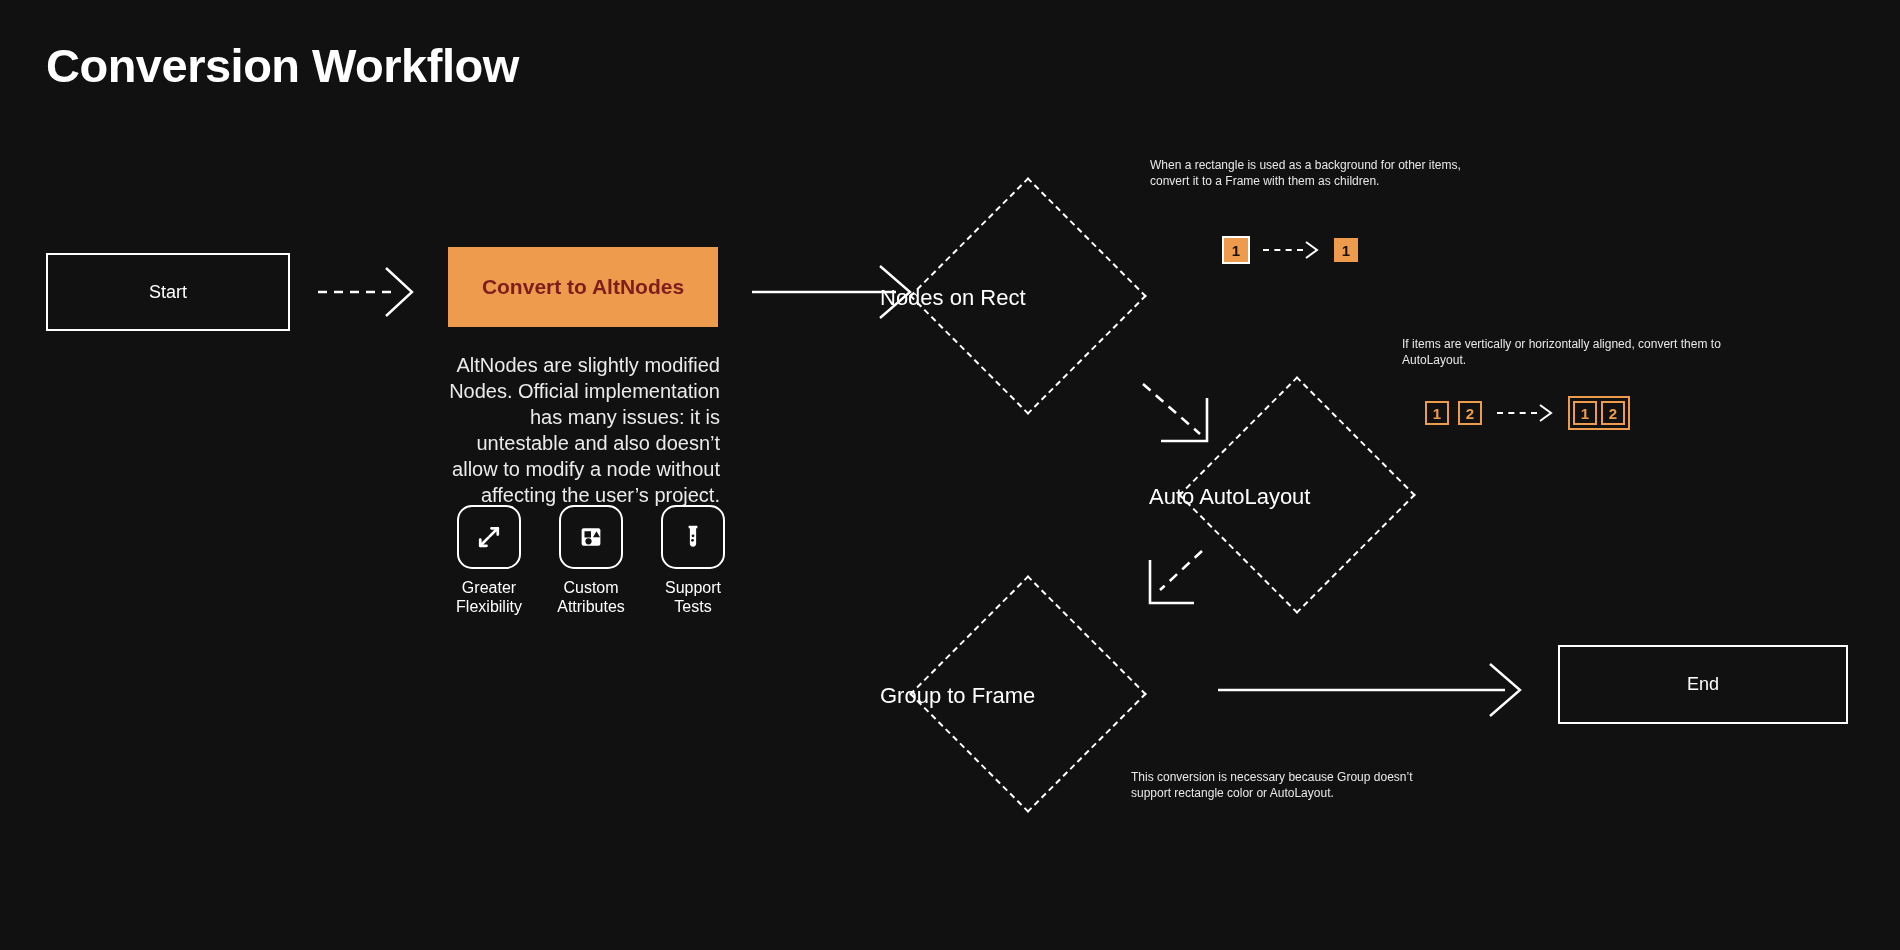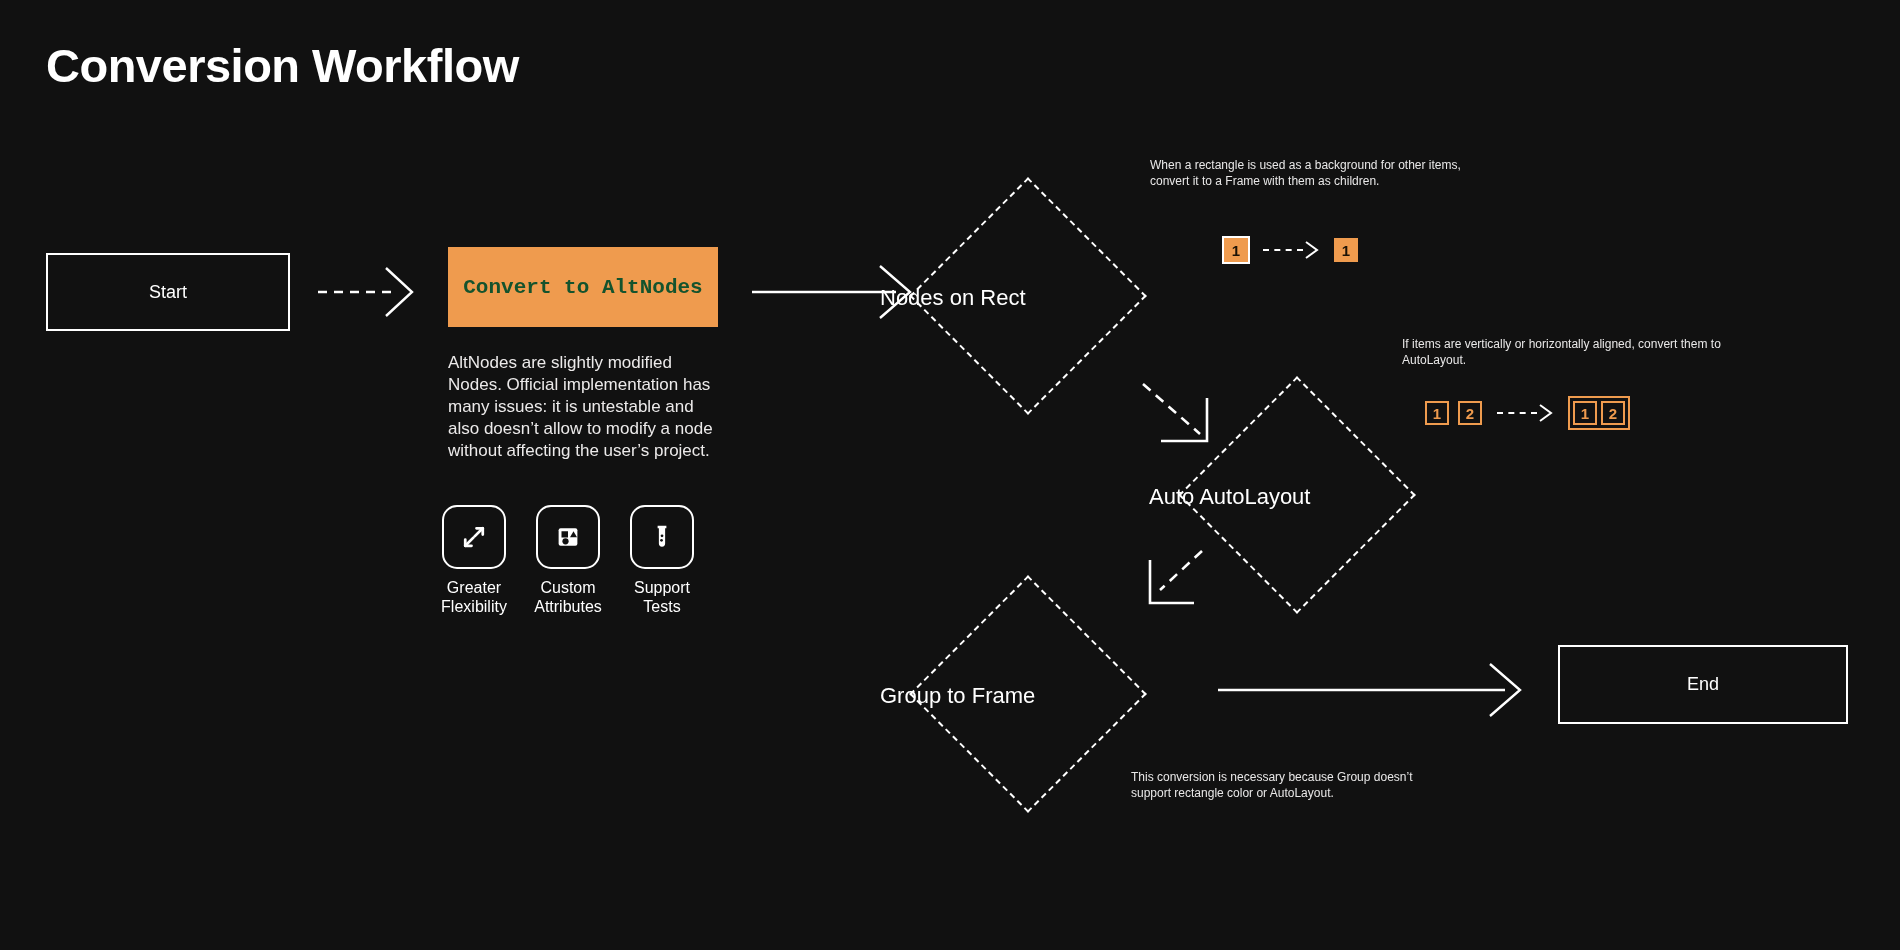--- a/index.html
+++ b/index.html
@@ -27,35 +27,35 @@
     background:#111111;
     display:flex; align-items:center; justify-content:center;
     font-size:18px; color:#ffffff;
   }
   #box-start{ left:46px; top:253px; width:244px; height:78px; }
   #box-end  { left:1558px; top:645px; width:290px; height:79px; }
 
   
   #box-convert{
     position:absolute; left:448px; top:247px; width:270px; height:80px;
-    background:#ef9b4e; color:#14532d;
+    background:#ef9b4e; color:#7f1d1d;
     display:flex; align-items:center; justify-content:center;
-    font-size:21px; font-weight:600;font-family:Liberation Mono, monospace;
+    font-size:21px; font-weight:600;
   }
 
   
   #convert-desc{
     position:absolute; left:448px; top:352px; width:272px;
-    font-size:17px; line-height:1.30; color:#eceaea;
+    font-size:20px; line-height:1.30; color:#eceaea;text-align:right;
   }
 
   
   #features{
-    position:absolute; left:441px; top:505px;
-    display:flex; gap:28px;
+    position:absolute; left:456px; top:505px;
+    display:flex; gap:36px;
   }
   .feature{ width:66px; display:flex; flex-direction:column; align-items:center; }
   .feature .chip{
     width:64px; height:64px; border:2px solid #ffffff; border-radius:15px;
     background:#111111; display:flex; align-items:center; justify-content:center;
   }
   .feature .cap{
     margin-top:10px; font-size:16px; line-height:1.18; text-align:center;
     color:#ffffff; white-space:pre-line;
   }

